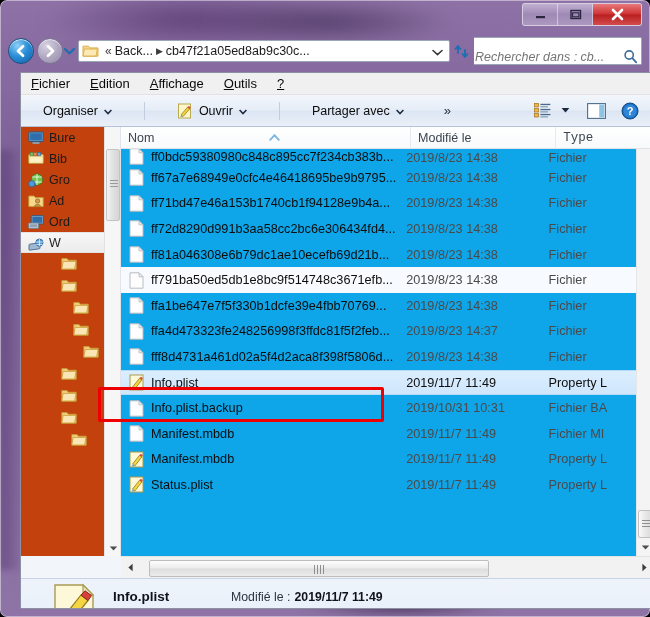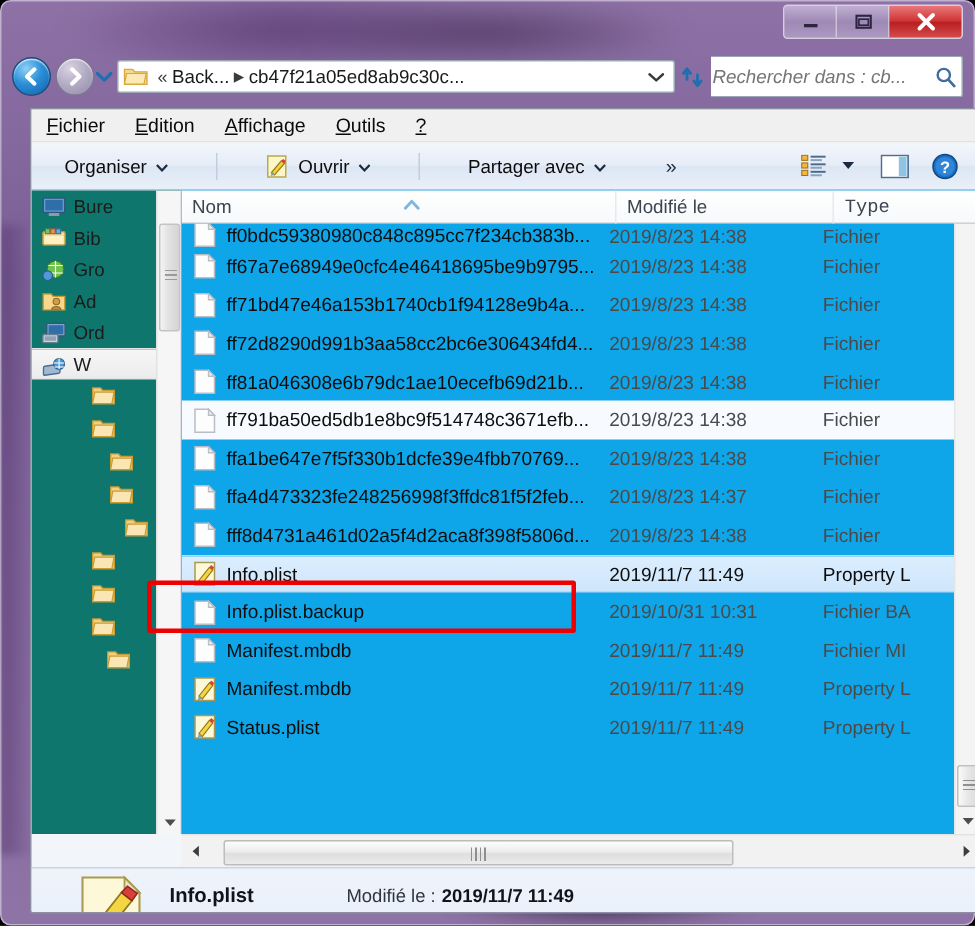--- a/index.html
+++ b/index.html
@@ -112,21 +112,21 @@
   #crumb-drop {
     margin-left:auto; flex:none; padding:0 4px;
   }
   #refresh-btn {
     width:24px; flex:none; display:flex; align-items:center; justify-content:center;
   }
   #searchbox {
     width:168px; height:28px; flex:none;
     background:#fff; border:1px solid #9ba7b7; border-left:none;
     border-radius:0 2px 2px 0;
-    display:flex; align-items:center; padding:0 3px 0 1px;
+    display:flex; align-items:flex-end; padding:0 3px 0 1px;
   }
   #search-input {
     border:none; outline:none; flex:1; min-width:0;
     font-family:"Liberation Sans", sans-serif;
     font-size:12.5px; font-style:italic; color:#6d6d6d;
     background:transparent;
   }
 
   
   #client {
@@ -168,21 +168,21 @@
     margin-left:6px; color:#22324a;
   }
   .tb-sep { width:1px; height:18px; background:#c2cede; margin:0 4px; }
   #tb-right { margin-left:auto; display:flex; align-items:center; gap:2px; padding-right:4px;}
   .tbicon { width:26px; height:24px; display:flex; align-items:center; justify-content:center; }
 
   
   #bodyrow { display:flex; height:calc(537px - 22px - 32px - 54px); }
 
   #navpane {
-    width:100px; flex:none; background:#0f766e;
+    width:100px; flex:none; background:#c2410c;
     position:relative; overflow:hidden;
     border-right:1px solid #e0e4ea;
   }
   .navitem {
     height:21px; display:flex; align-items:center;
     padding-left:28px; font-size:12.5px; color:#1b1b1b;
     white-space:nowrap; overflow:hidden;
   }
   .navitem.sel {
     background: linear-gradient(180deg,#f6f6f6 0%, #ececec 100%);

